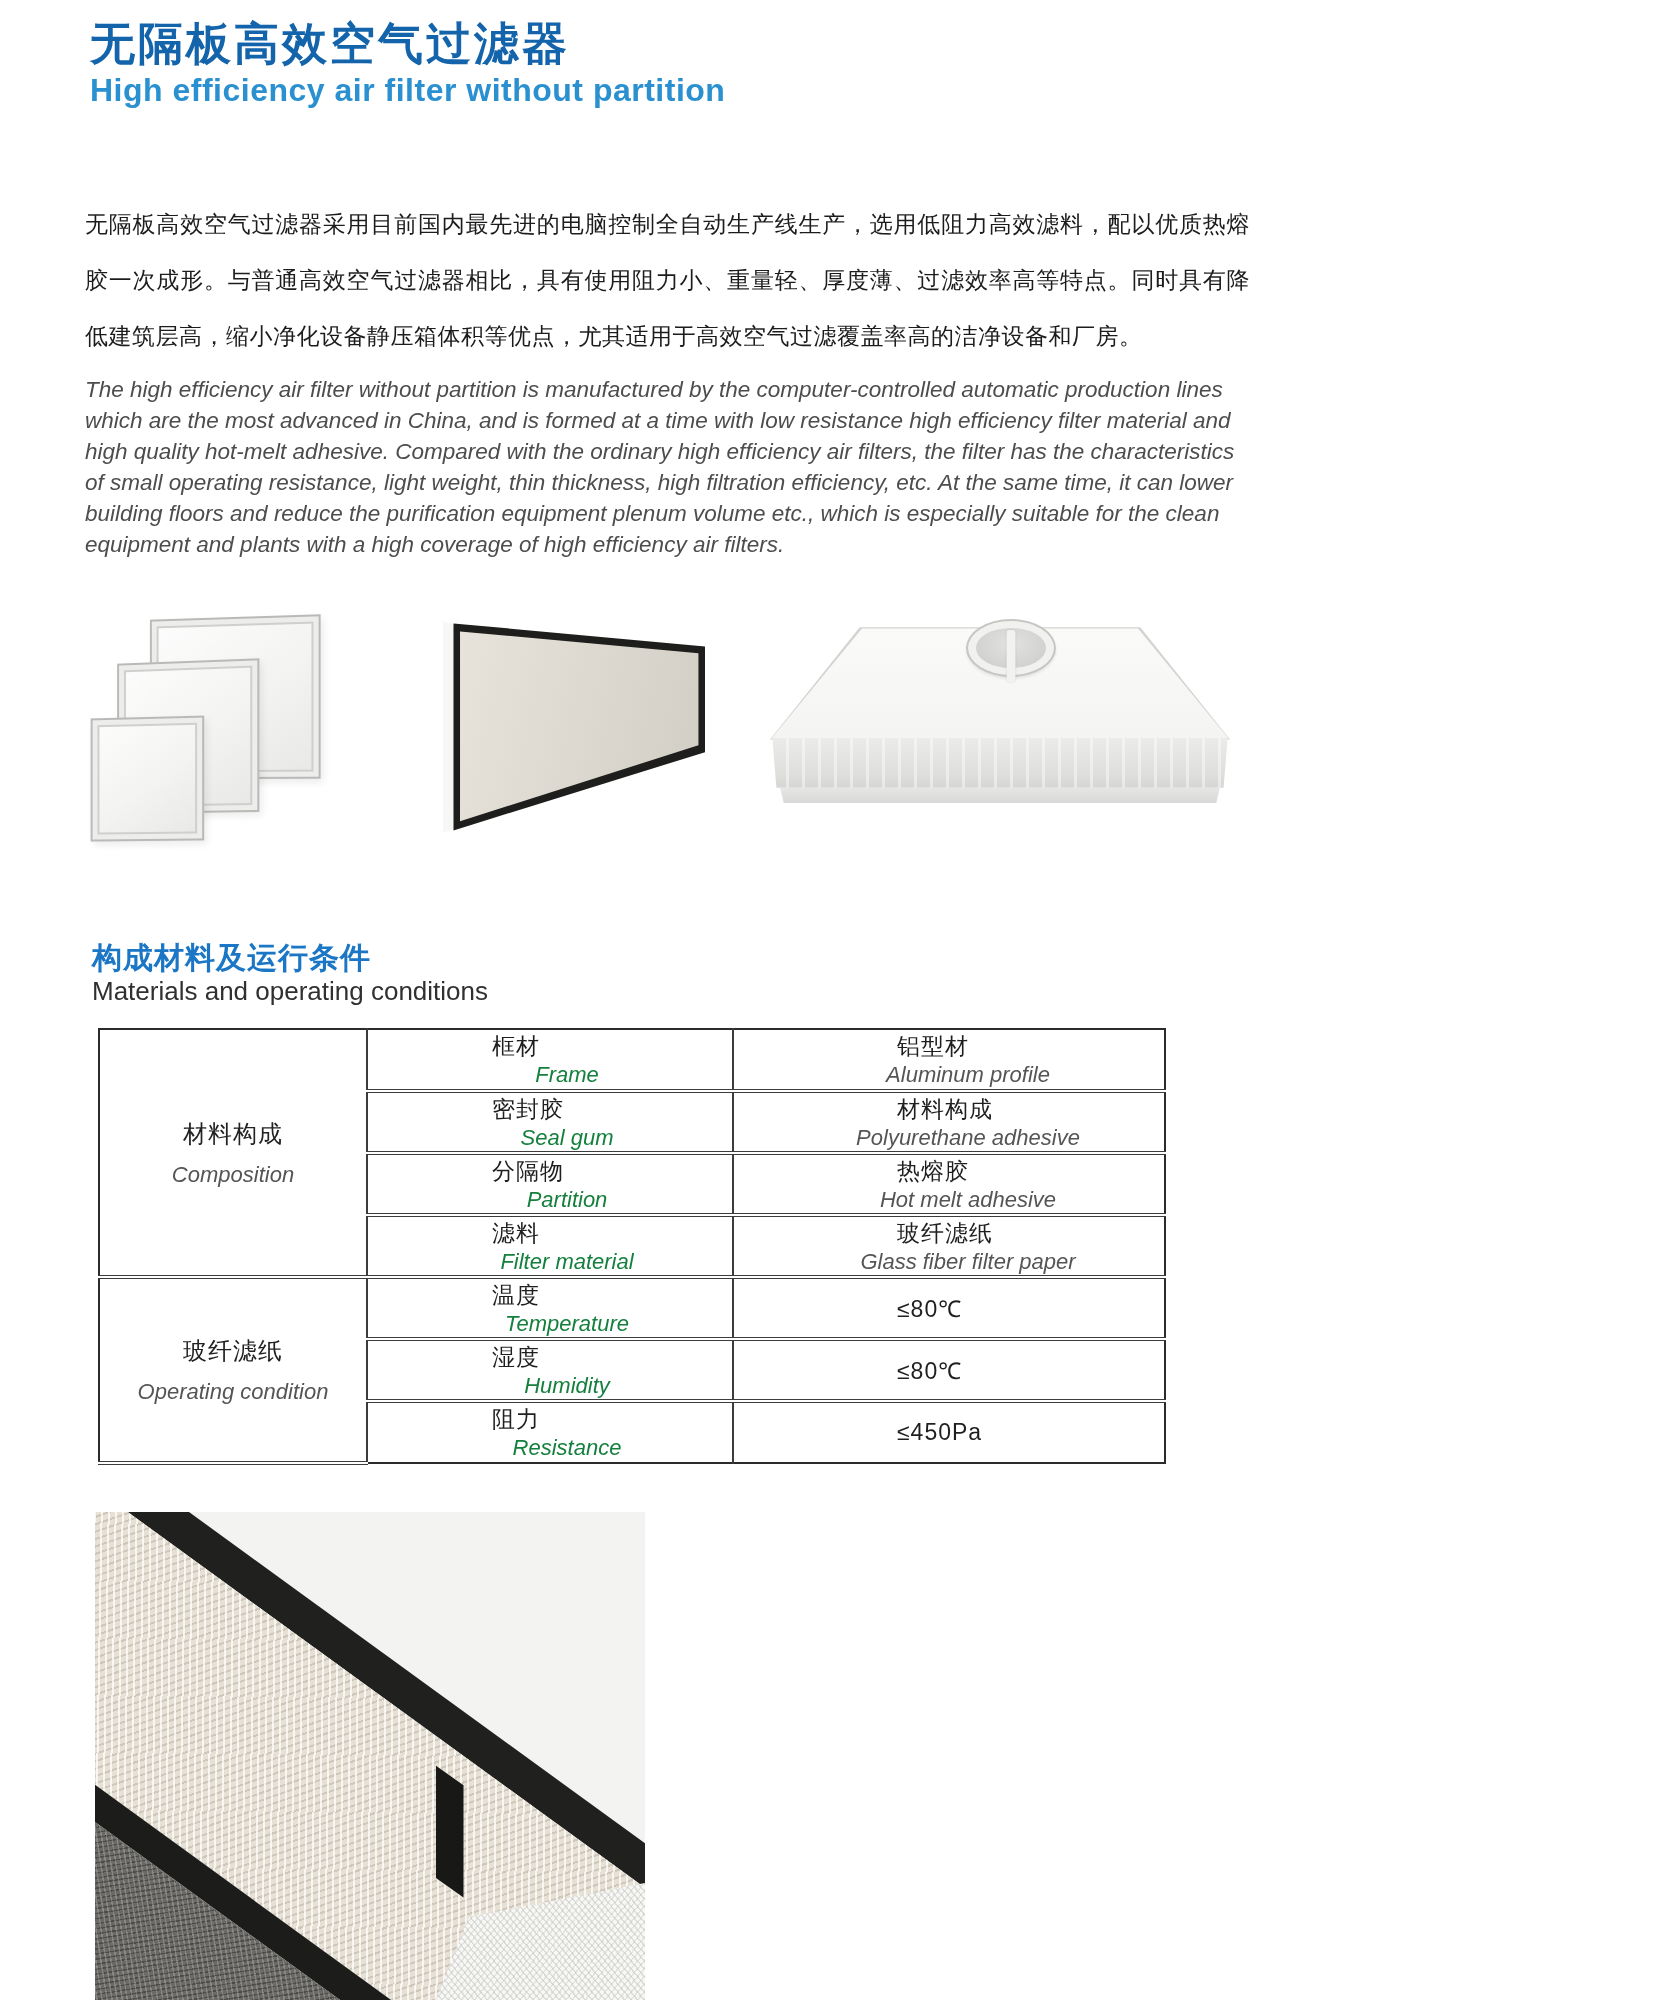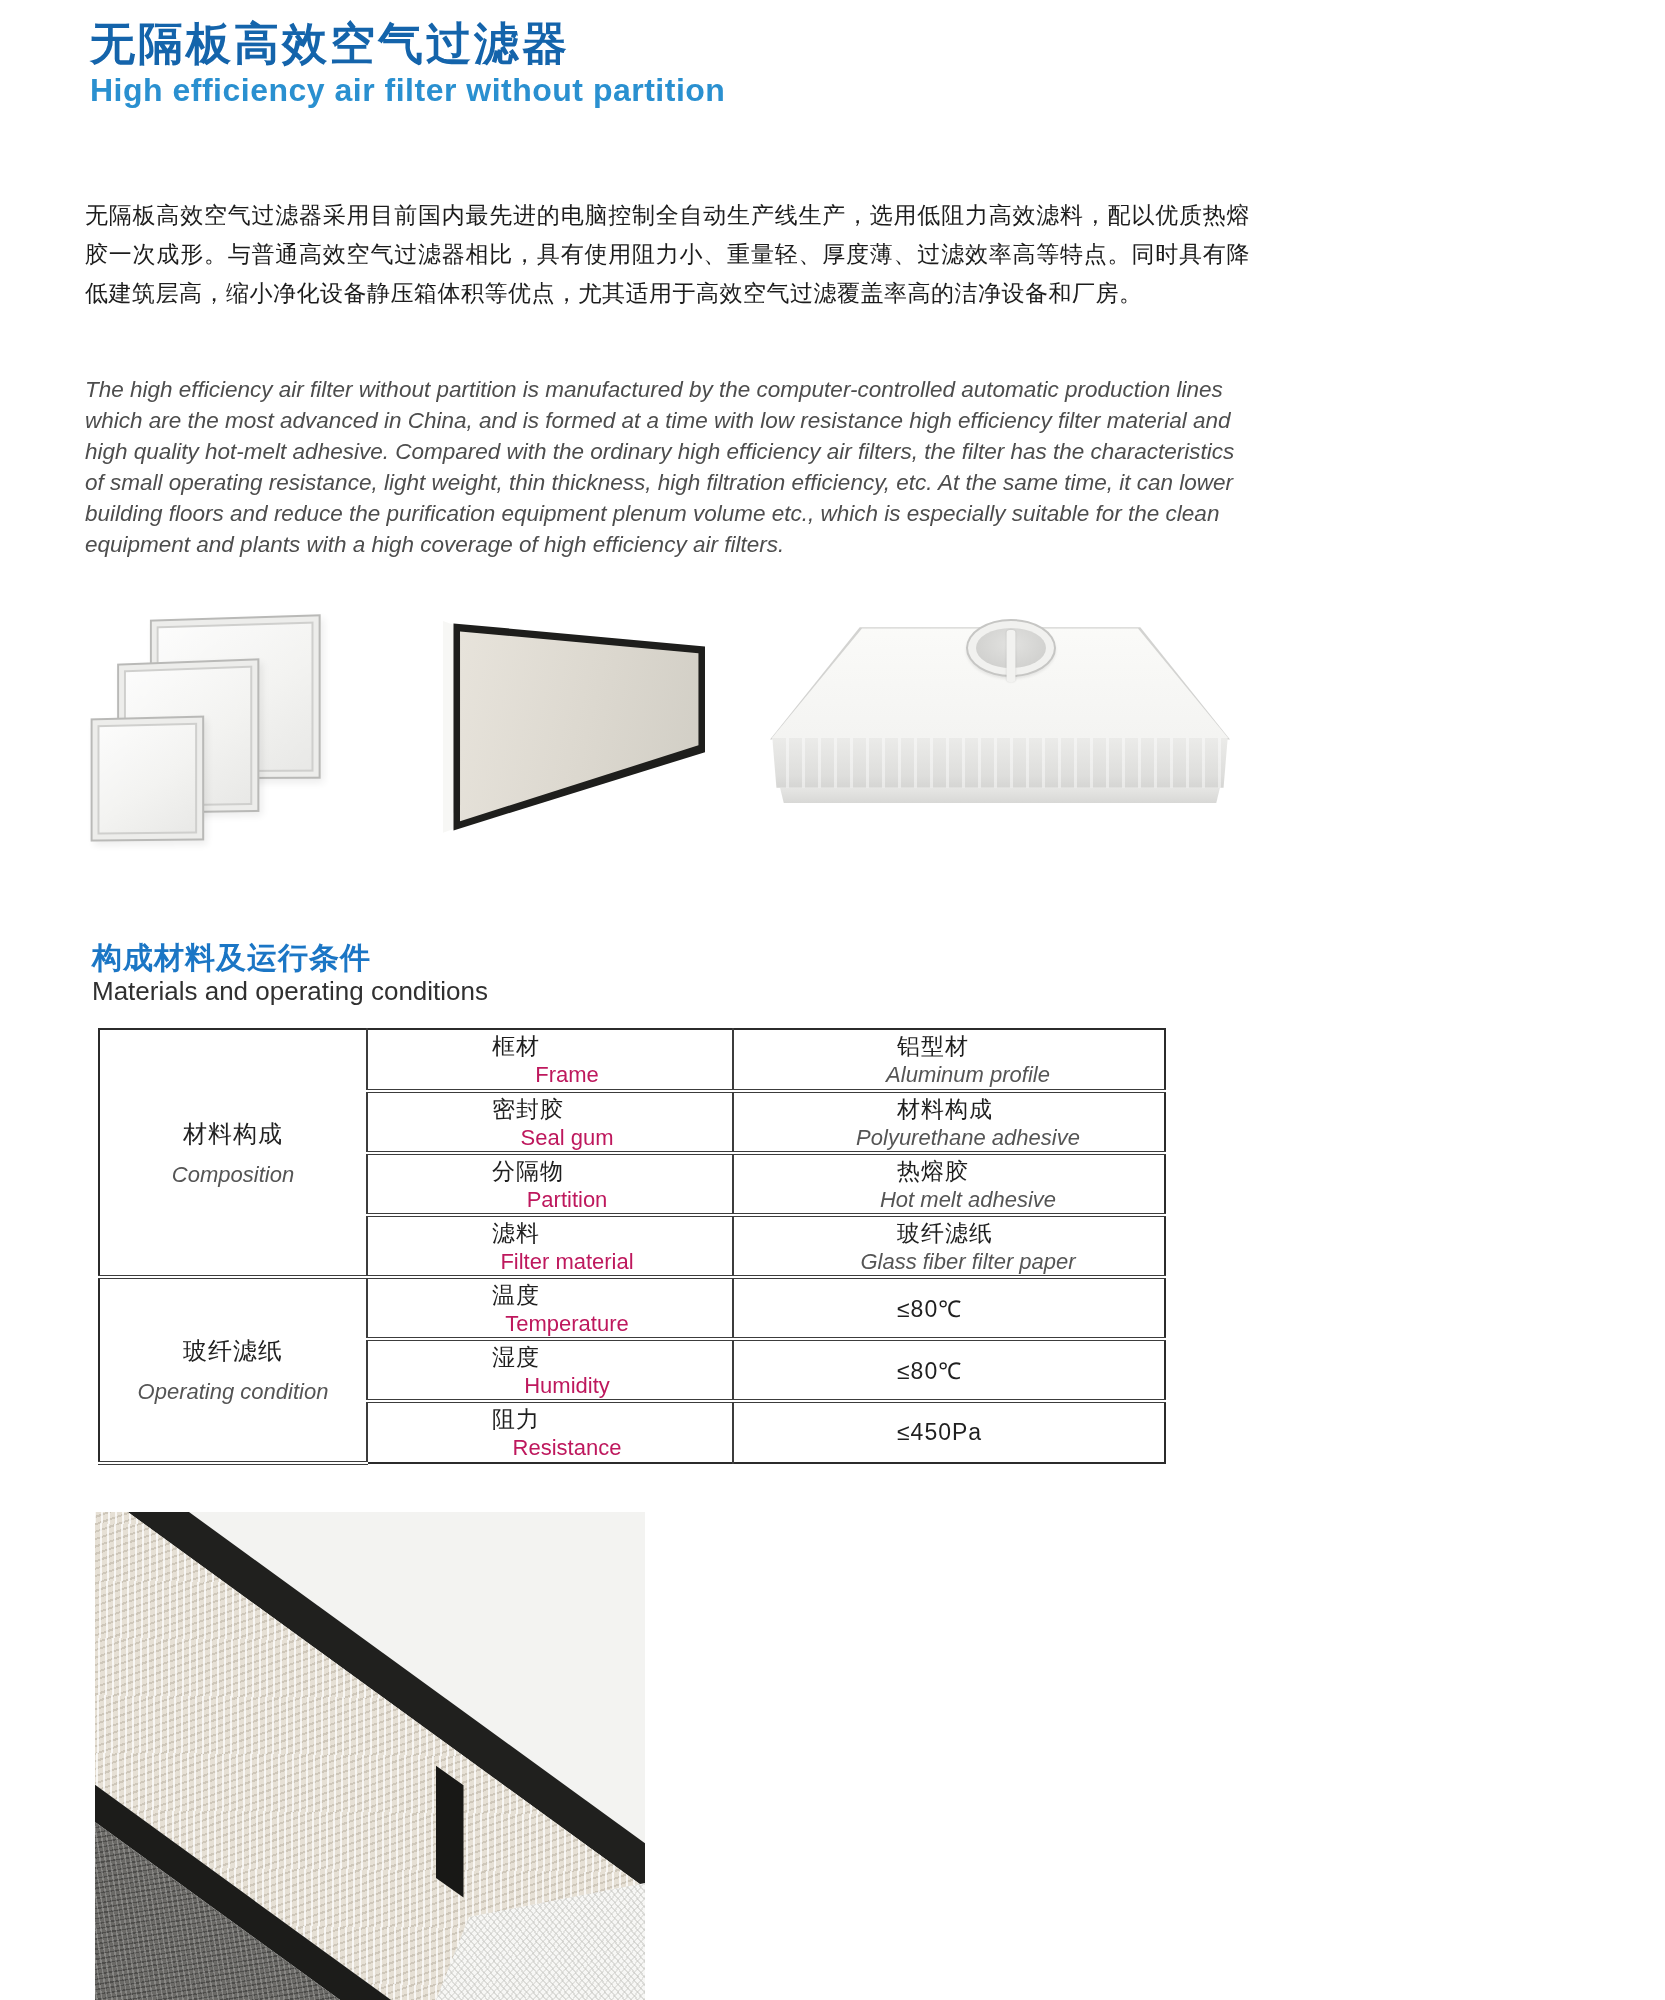--- a/index.html
+++ b/index.html
@@ -6,21 +6,21 @@
   body { background:#fff; font-family:"Liberation Sans", sans-serif; }
   .page { position:relative; width:1612px; height:2000px; background:#ffffff; overflow:hidden; }
 
   
   .title-cn { position:absolute; left:90px; top:14px; font-size:45px; font-weight:700;
               color:#1464ab; letter-spacing:3px; }
   .title-en { position:absolute; left:90px; top:72px; font-size:32px; color:#2a90d0; letter-spacing:0.5px; }
 
   
   .para-cn { position:absolute; left:85px; top:196px; width:1165px; font-size:23px;
-             line-height:39px; color:#1c1c1c; text-align:justify; letter-spacing:0.5px; }
+             line-height:56px; color:#1c1c1c; text-align:justify; letter-spacing:0.5px; }
   .para-en { position:absolute; left:85px; top:374px; width:1172px; font-size:22.5px;
              line-height:31px; color:#4d4d4d; font-style:italic; }
 
   
   .figures { position:absolute; left:0; top:595px; width:1665px; height:310px; }
 
   
   .fig1 { position:absolute; left:88px; top:8px; width:250px; height:250px; }
   .sq { position:absolute; background:linear-gradient(145deg,#fdfdfd 0%,#f3f3f1 55%,#e7e7e5 100%);
         border:2px solid #b9b9b7;
@@ -78,21 +78,21 @@
   .spec-table tr.last td { border-bottom:none; }
   td.grp { width:268px; text-align:center; }
   td.prop { width:366px; }
   td.val { width:432px; }
   .grp-cn { display:block; font-size:24px; color:#222; letter-spacing:1px; }
   .grp-en { display:block; margin-top:12px; font-size:22px; color:#555; font-style:italic; }
   .prop-inner, .val-inner { display:flex; align-items:center;flex-direction:column; }
   .prop-inner { padding-left:34px; }
   .val-inner  { padding-left:38px; }
   .cn-lbl { font-size:23px; color:#1f1f1f; min-width:150px; letter-spacing:1px; }
-  .en-lbl { font-size:22px; color:#be185d; }
+  .en-lbl { font-size:22px; color:#15803d; font-style:italic; }
   .cn-val { font-size:23px; color:#1f1f1f; min-width:142px; letter-spacing:1px; }
   .en-val { font-size:22px; color:#555; font-style:italic; }
 
   
   .photo { position:absolute; left:95px; top:1512px; width:550px; height:488px;
            background:#f3f3f1; overflow:hidden; }
   .ph-rot { position:absolute; left:50%; top:50%; width:1400px; height:1000px;
             transform:translate(-50%,-50%) rotate(36deg); }
   .strip { width:100%; }
   .strip-bg    { height:409px; background:transparent; }

